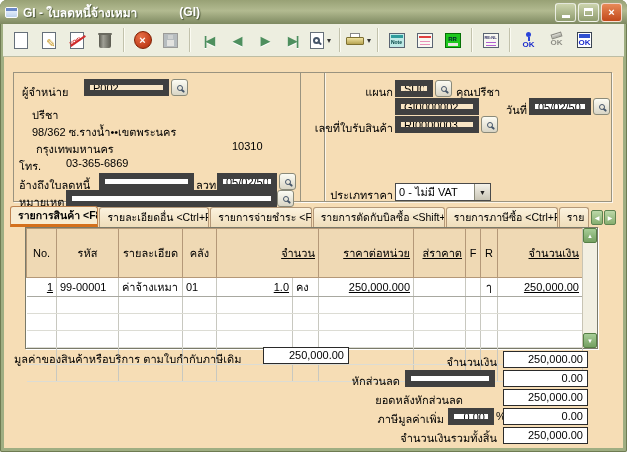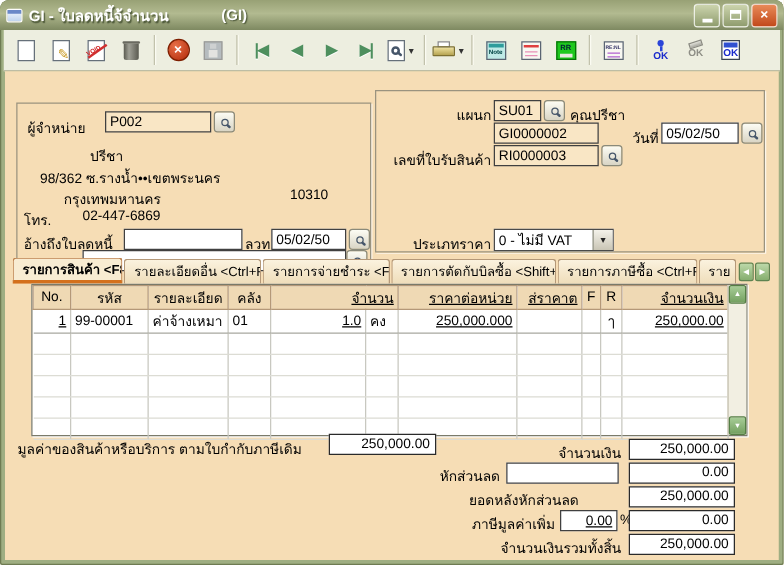--- a/index.html
+++ b/index.html
@@ -62,58 +62,58 @@
   .oktxt.gray { color:#8E8E86; }
   .eraser { width:11px; height:5px; background:linear-gradient(#E0E0D8,#A8A8A0); border:1px solid #8A8A82; transform:rotate(-18deg); margin-bottom:1px; }
   .okbook { width:15px; height:16px; background:#fff; border:1px solid #3A4452; position:relative; display:flex; align-items:flex-end; justify-content:center; }
   .okbook::before { content:""; position:absolute; top:1px; left:1px; right:1px; height:4px; background:#3050D0; }
 
   
   .client { position:absolute; left:4px; top:57px; width:619px; height:391px; background:#F6DDB5; }
   .gb { position:absolute; border:1px solid #9A937F; box-shadow:1px 1px 0 rgba(255,255,255,.7); }
   .lb { position:absolute; font-size:11px; white-space:nowrap; color:#000; }
   .lb.r { text-align:right; }
-  .fld { position:absolute; height:17px; border:1px solid #404040; background:#F9E6C5; font-size:11px; padding:0 3px; font-family:inherit; color:#000; }
+  .fld { position:absolute; height:17px; border:6px solid #404040; background:#F9E6C5; font-size:11px; padding:0 3px; font-family:inherit; color:#000; }
   .fld.white { background:#fff; }
   input.fld { outline:none; }
   .sbtn { position:absolute; width:17px; height:17px; background:linear-gradient(#FCFCF4,#D9D5C5); border:1px solid #8A8A7A; border-radius:3px; display:flex; align-items:center; justify-content:center; cursor:pointer; }
   .sbtn .mag { width:6px; height:6px; border-width:1.5px; }
   .sbtn .mag::after { width:4px; height:1.5px; right:-3px; }
   .dd { position:absolute; height:18px; background:#fff; border:1px solid #4A4A4A; display:flex; align-items:center; padding-left:3px; font-size:11px; cursor:pointer; }
   .ddtxt { flex:1; white-space:nowrap; overflow:hidden; }
   .ddbtn { width:16px; align-self:stretch; background:linear-gradient(#F4F2EA,#C9C5B5); border-left:1px solid #8A8A7A; display:flex; align-items:center; justify-content:center; font-size:7px; color:#222; }
 
   
   .tabs { position:absolute; left:6px; top:149px; width:606px; height:21px; display:flex; align-items:flex-end; }
   .tab { height:20px; margin-right:1px; padding:0 7px; display:flex; align-items:center; background:linear-gradient(#FBF2DE,#EFDDBA); border:1px solid #B49878; border-bottom:none; border-radius:3px 3px 0 0; font-size:10.5px; white-space:nowrap; overflow:hidden; cursor:pointer; flex-shrink:1; }
   .tab.active { height:21px; background:#F8ECD2; border-color:#BE8350; border-bottom:3px solid #D4701C; font-weight:bold; }
   .tarrow { width:12px; height:15px; margin:0 0 2px 1px; background:linear-gradient(#BCD8A8,#86AE6F); border:1px solid #5E8350; border-radius:2px; font-size:6px; color:#fff; display:flex; align-items:center; justify-content:center; cursor:pointer; flex-shrink:0; }
 
   
   .grid { position:absolute; left:21px; top:170px; width:573px; height:122px; background:#fff; border:1px solid #7A7A6A; box-shadow:1px 1px 0 #FFF; }
   table { border-collapse:collapse; table-layout:fixed; width:556px; font-size:11px; }
-  th { background:#EFD9B4; border:1px solid #B49878; font-weight:normal; height:16px; padding:0 3px; overflow:hidden; white-space:nowrap; font-size:11px; }
+  th { background:#EFD9B4; border:1px solid #B49878; font-weight:normal; height:16px; padding:15px 3px; overflow:hidden; white-space:nowrap; font-size:11px; }
   td { border-right:1px solid #C8C8C0; border-bottom:1px solid #DCDCD4; height:17px; padding:0 3px; overflow:hidden; white-space:nowrap; }
   tr.data td { border-bottom:1px solid #A8A8A0; }
   .num { text-align:right;text-decoration:underline; }
   .ctr { text-align:center; }
   .vscroll { position:absolute; right:0; top:0; bottom:0; width:15px; background:#F2EFE2; border-left:1px solid #C8C4B4; }
   .scbtn { position:absolute; left:0; width:14px; height:15px; background:linear-gradient(#A7CD97,#74A061); border:1px solid #557F45; border-radius:2px; color:#fff; font-size:6px; display:flex; align-items:center; justify-content:center; cursor:pointer; }
 
   
   .vbox { position:absolute; height:17px; background:#fff; border:1px solid #2A2A2A; font-size:11px; text-align:right; padding:1px 4px; white-space:nowrap; }
 </style>
 </head>
 <body>
 
 <div class="window">
 
   <div class="titlebar">
     <div class="appicon"></div>
-    <span class="title">GI - ใบลดหนี้จ้จำนวน</span>
+    <span class="title">GI - ใบลดหนี้จ้างเหมา</span>
     <span class="title2">(GI)</span>
     <div class="winbtns">
       <div class="wb min">
           <div class="min-g"></div>
         </div>
       <div class="wb max">
           <div class="max-g"></div>
         </div>
       <div class="wb close">
           <span>×</span>
@@ -214,32 +214,32 @@
       </div>
     <div class="tbtn">
         <div class="okbook">
           <span class="oktxt">OK</span>
         </div>
       </div>
   </div>
 
   <div class="client">
 
-    <div class="gb" style="left:9px; top:25px; width:284px; height:130px;">
+    <div class="gb" style="left:9px; top:15px; width:312px; height:130px;">
       <span class="lb" style="left:8px; top:10px;">ผู้จำหน่าย</span>
       <input class="fld" style="left: 70px; top: 6px; width: 85px;" value="P002">
       <div class="sbtn" style="left:157px; top:6px;">
           <div class="mag"></div>
         </div>
-      <span class="lb" style="left:18px; top:33px;margin-left:40px;">ปรีชา</span>
+      <span class="lb" style="left:18px; top:33px;">ปรีชา</span>
       <span class="lb" style="left:18px; top:50px;">98/362  ซ.รางน้ำ••เขตพระนคร</span>
-      <span class="lb" style="left:22px; top:67px;margin-left:15px;">กรุงเทพมหานคร</span>
+      <span class="lb" style="left:22px; top:67px;">กรุงเทพมหานคร</span>
       <span class="lb" style="left:218px; top:67px;">10310</span>
       <span class="lb" style="left:5px; top:84px;">โทร.</span>
-      <span class="lb" style="left:52px; top:84px;">02-447-6869</span>
+      <span class="lb" style="left:52px; top:84px;">03-365-6869</span>
       <span class="lb" style="left:5px; top:103px;">อ้างถึงใบลดหนี้</span>
       <input class="fld white" style="left: 85px; top: 100px; width: 95px;" value="">
       <span class="lb" style="left:182px; top:103px;">ลวท.</span>
       <input class="fld white" style="left: 203px; top: 100px; width: 60px;" value="05/02/50">
       <div class="sbtn" style="left:265px; top:100px;">
           <div class="mag"></div>
         </div>
       <span class="lb" style="left:5px; top:120px;">หมายเหตุ</span>
       <input class="fld white" style="left: 52px; top: 117px; width: 211px;" value="">
       <div class="sbtn" style="left:263px; top:117px;">

